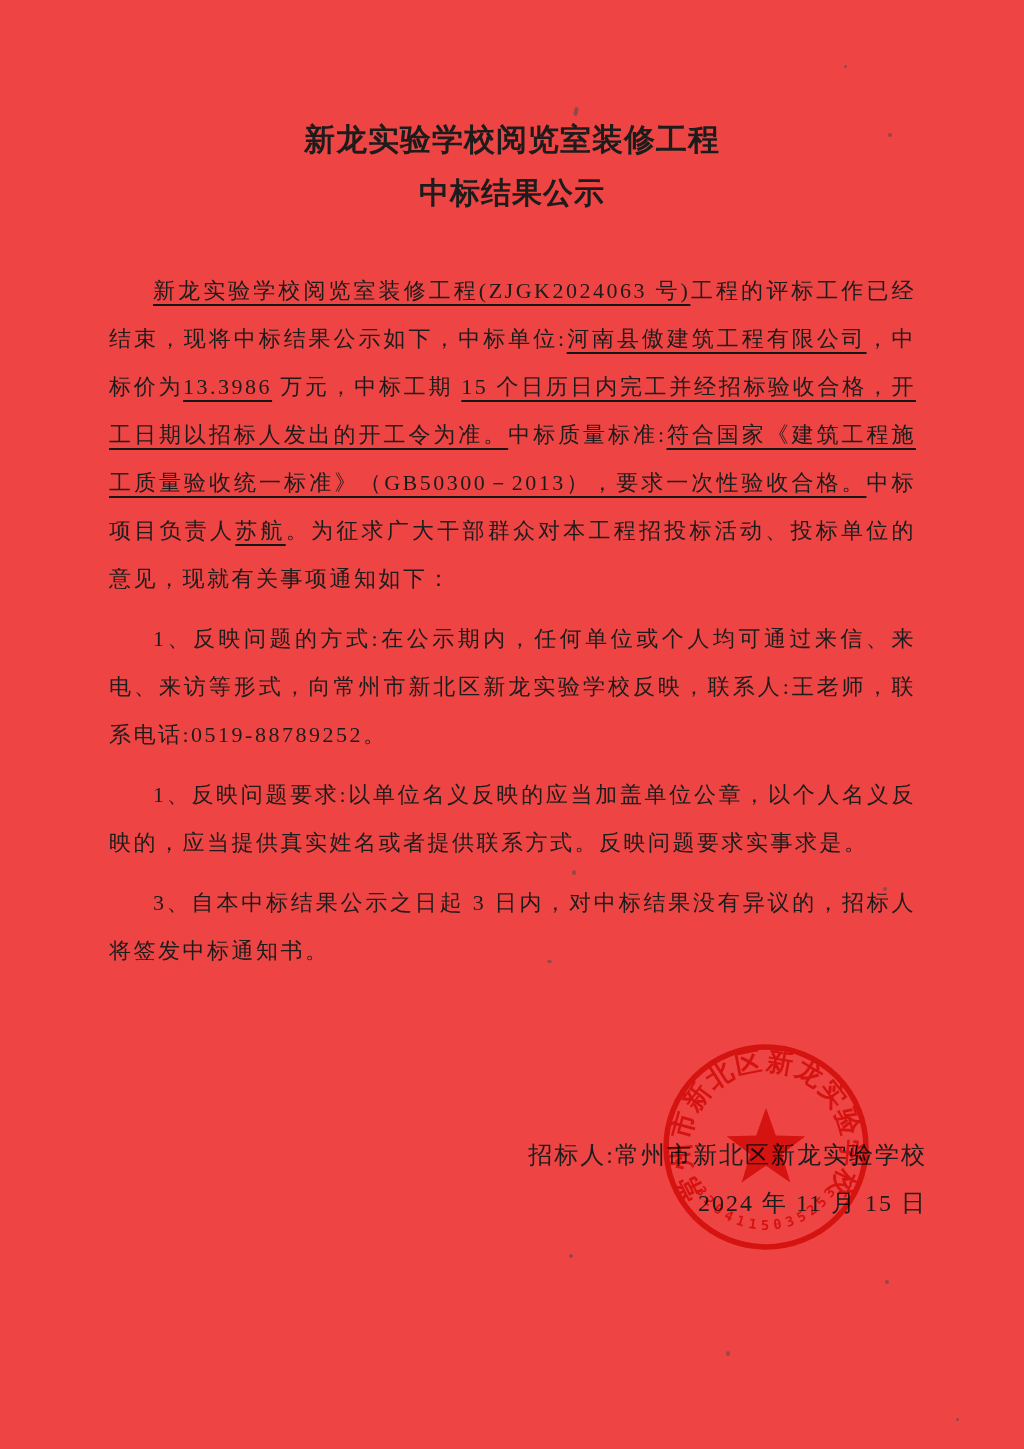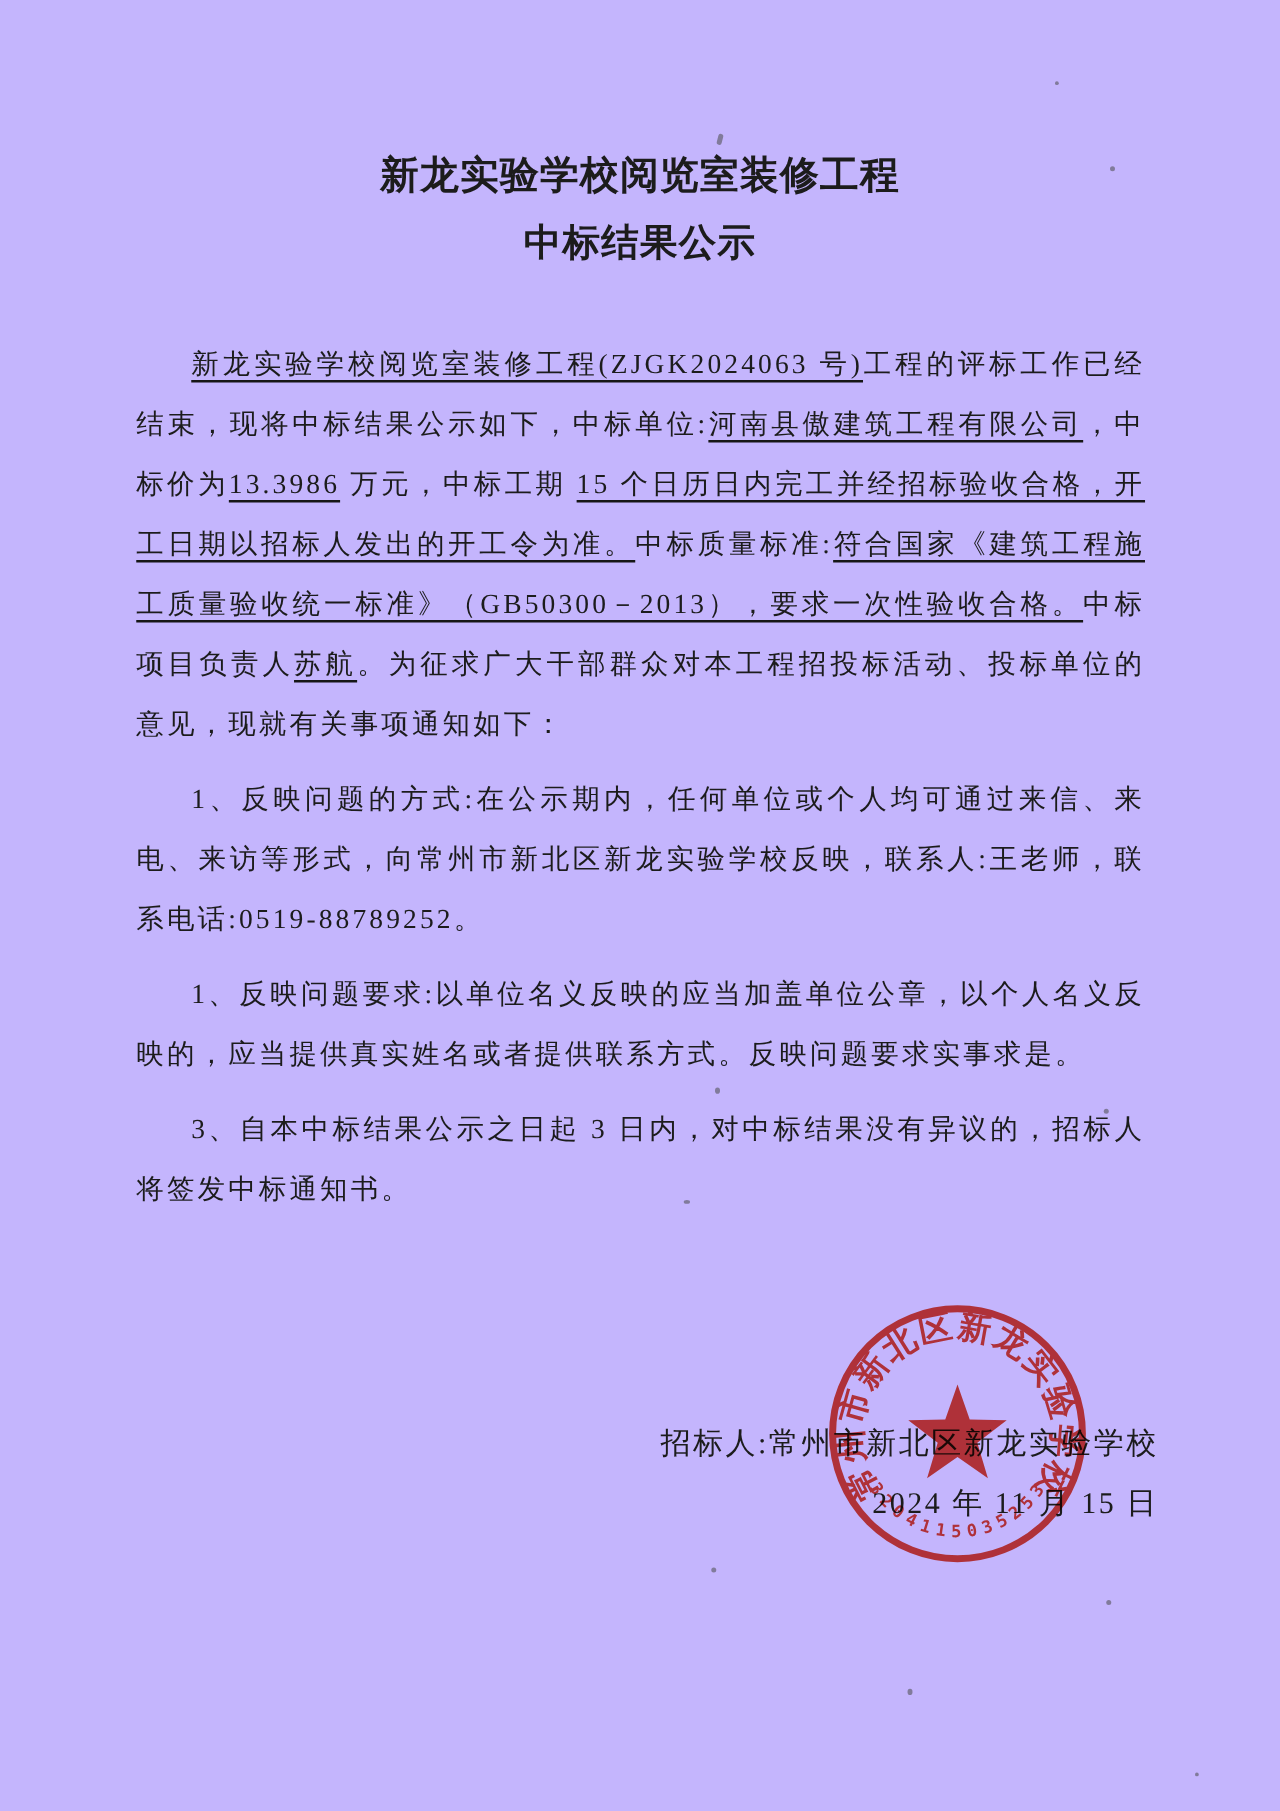--- a/index.html
+++ b/index.html
@@ -1,26 +1,26 @@
 <!DOCTYPE html>
 <html><head>
 <meta charset="utf-8">
 <style>
   html,body{margin:0;padding:0;background:#ffffff;}
   .page{
-    position:relative;width:1024px;height:1449px;background:#c4b5fd;
+    position:relative;width:1024px;height:1449px;background:#ef4444;
     font-family:"Liberation Serif","DejaVu Serif",serif;color:#1c1c1c;overflow:hidden;
   }
   .doc-title{
     position:absolute;top:121px;left:0;width:100%;text-align:center;
     font-size:31px;font-weight:bold;letter-spacing:1px;line-height:1.2;margin:0;
   }
   .doc-subtitle{
     position:absolute;top:177px;left:0;width:100%;text-align:center;
-    font-size:30px;font-weight:bold;letter-spacing:1px;line-height:1.2;margin:0;
+    font-size:30px;font-weight:bold;letter-spacing:1px;line-height:1.2;margin:0;font-family:Liberation Mono, monospace;
   }
   .doc-body{
     position:absolute;left:97px;top:255px;width:831px;
     font-size:22px;line-height:48px;letter-spacing:2.5px;
     text-align:justify;text-justify:inter-character;
   }
   .para{margin:12px;text-indent:2em;}
   .u{
     text-decoration:underline;
     text-decoration-thickness:2px;

